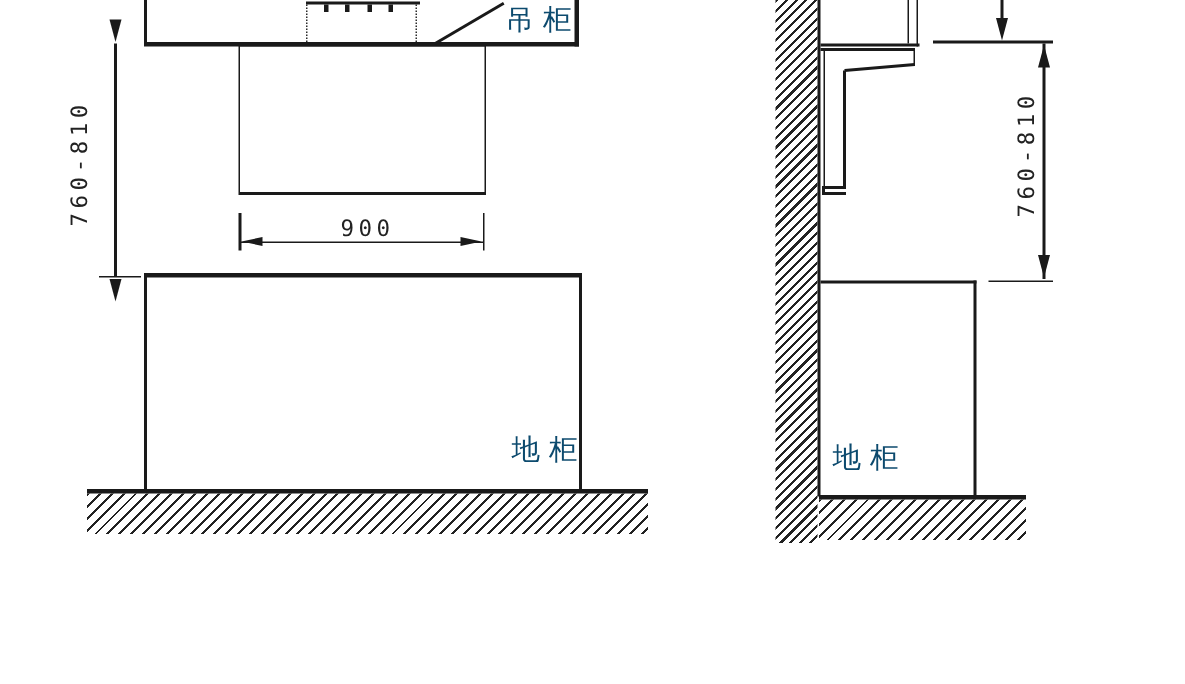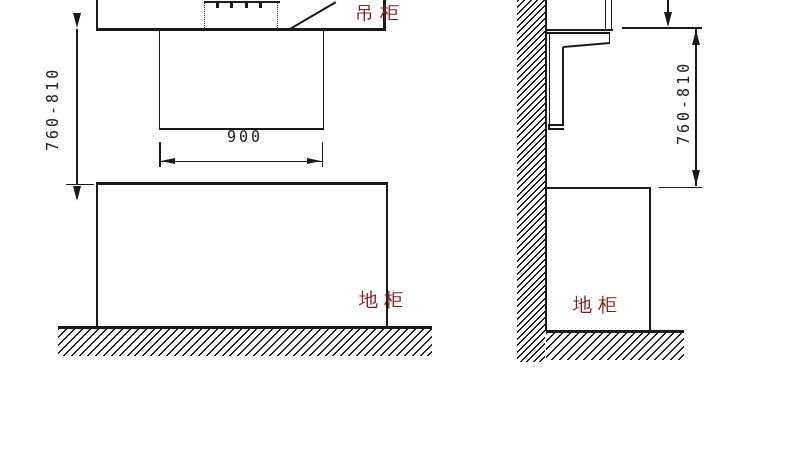--- a/index.html
+++ b/index.html
@@ -28,23 +28,22 @@
   .arr{position:absolute;width:0;height:0;}
   .arr-down{border-left:4px solid transparent;border-right:4px solid transparent;border-top:15px solid var(--line);}
   .arr-up{border-left:4px solid transparent;border-right:4px solid transparent;border-bottom:15px solid var(--line);}
   .arr-left{border-top:3.5px solid transparent;border-bottom:3.5px solid transparent;border-right:14px solid var(--line);}
   .arr-right{border-top:3.5px solid transparent;border-bottom:3.5px solid transparent;border-left:14px solid var(--line);}
   .cn-label{
     position:absolute;
     font-size:19px;
     letter-spacing:6px;
     white-space:nowrap;
-    color:#7f1d1d;
+    color:#0c4a6e;
     font-family:"DejaVu Sans","Liberation Sans",sans-serif;
-    margin-left:18px;
   }
   .dim-label{
     position:absolute;
     font-family:"DejaVu Sans Mono","Liberation Mono",monospace;
     font-size:15px;
     letter-spacing:3px;
     color:#222;
     white-space:nowrap;
   }
   .dim-label-v{
@@ -73,21 +72,21 @@
   <div class="ln" style="left:290px;top:27.5px;width:53px;height:1.5px;transform:rotate(-30.4deg);transform-origin:left center;"></div>
   <div class="cn-label" style="left:337px;top:0px;">吊柜</div>
 
   <div class="rect" style="left:159px;top:30px;width:165px;height:100px;border-bottom-width:2.4px;"></div>
 
   <div class="ln" style="left:159px;top:142px;width:1.5px;height:25px;"></div>
   <div class="ln" style="left:321.5px;top:142px;width:1.5px;height:25px;"></div>
   <div class="ln" style="left:160px;top:160.5px;width:162px;height:1.5px;"></div>
   <div class="arr arr-left" style="left:161px;top:157.5px;"></div>
   <div class="arr arr-right" style="left:307px;top:157.5px;"></div>
-  <div class="dim-label" style="left:227px;top:128px;">900</div>
+  <div class="dim-label" style="left:227px;top:143px;">900</div>
 
   <div class="rect" style="left:96px;top:182px;width:292px;height:146px;border-width:2px;border-top-width:3px;"></div>
   <div class="cn-label" style="left:341px;top:287px;">地柜</div>
 
   <div class="ln" style="left:58px;top:326px;width:374px;height:3px;"></div>
   <div class="hatch" style="left:58px;top:329px;width:374px;height:27px;"></div>
 
   <div class="ln" style="left:76.2px;top:29px;width:1.6px;height:155px;"></div>
   <div class="arr arr-down" style="left:73px;top:13px;"></div>
   <div class="ln" style="left:66px;top:183.5px;width:28px;height:1.5px;"></div>

